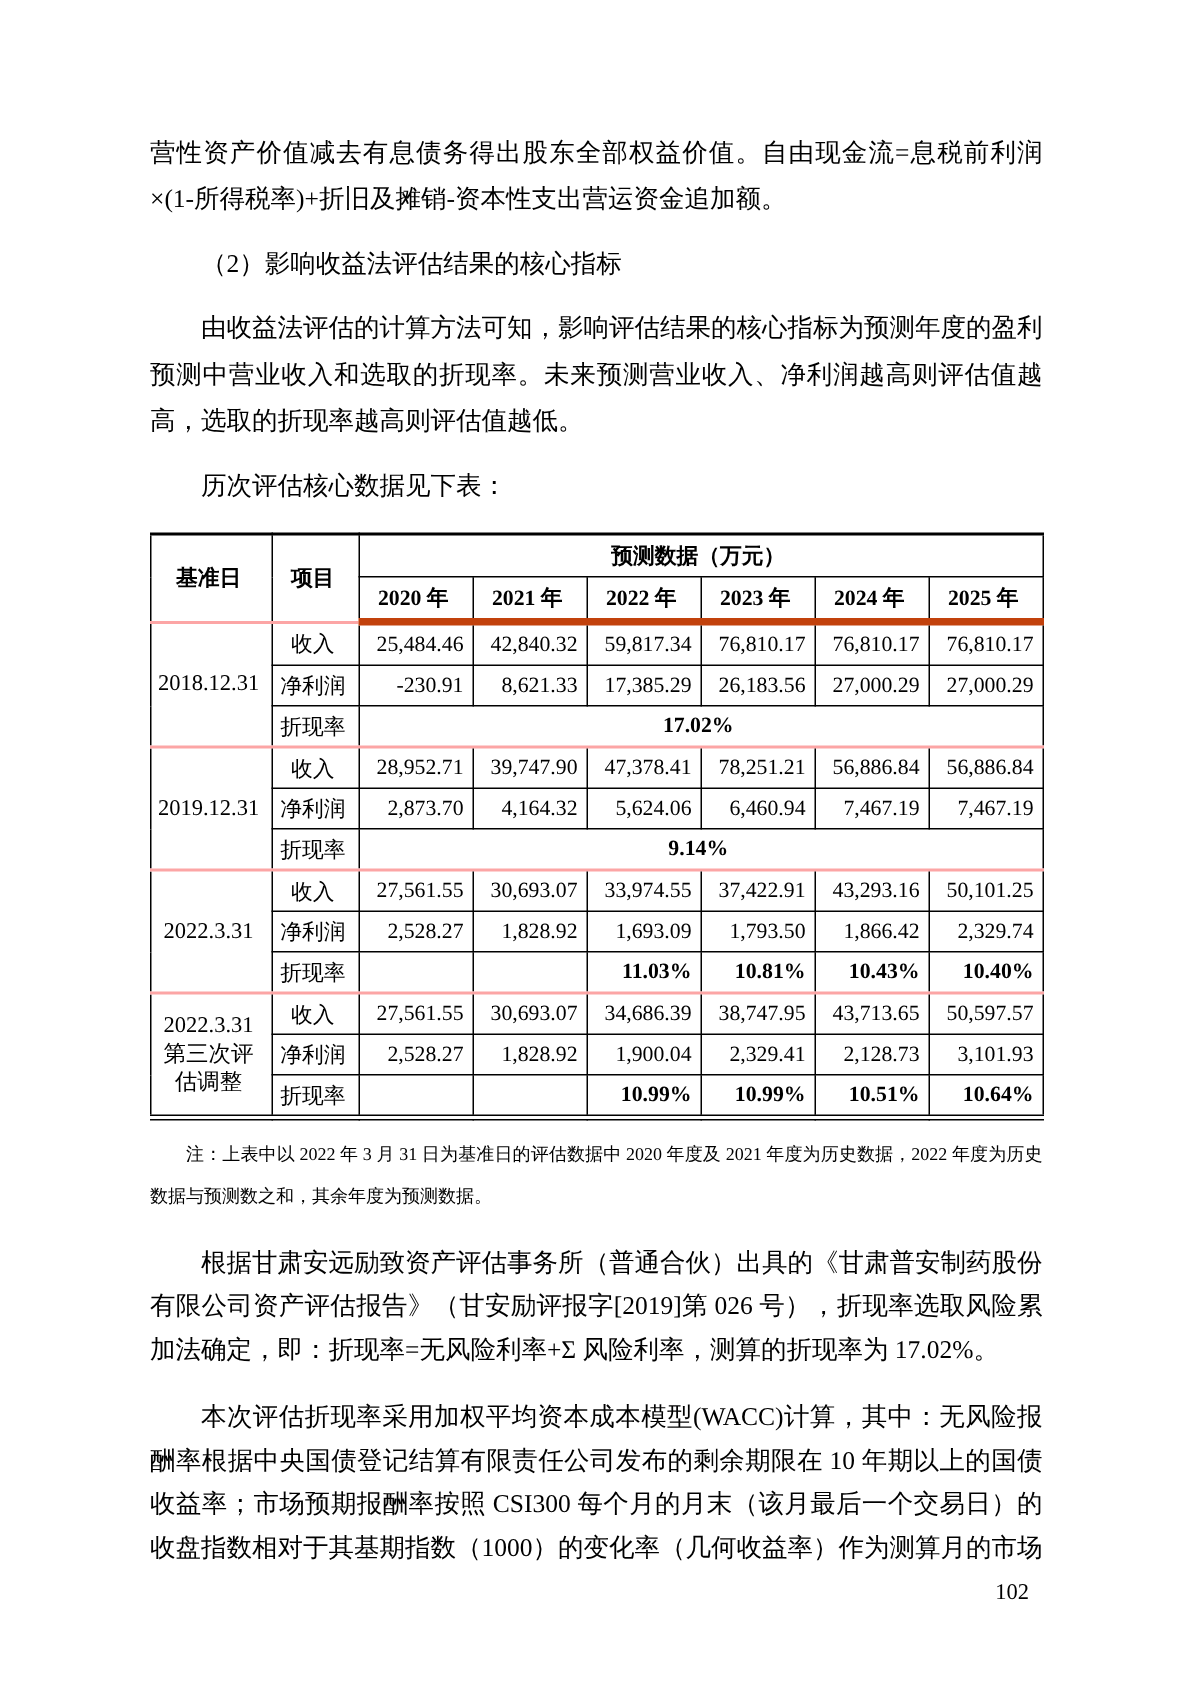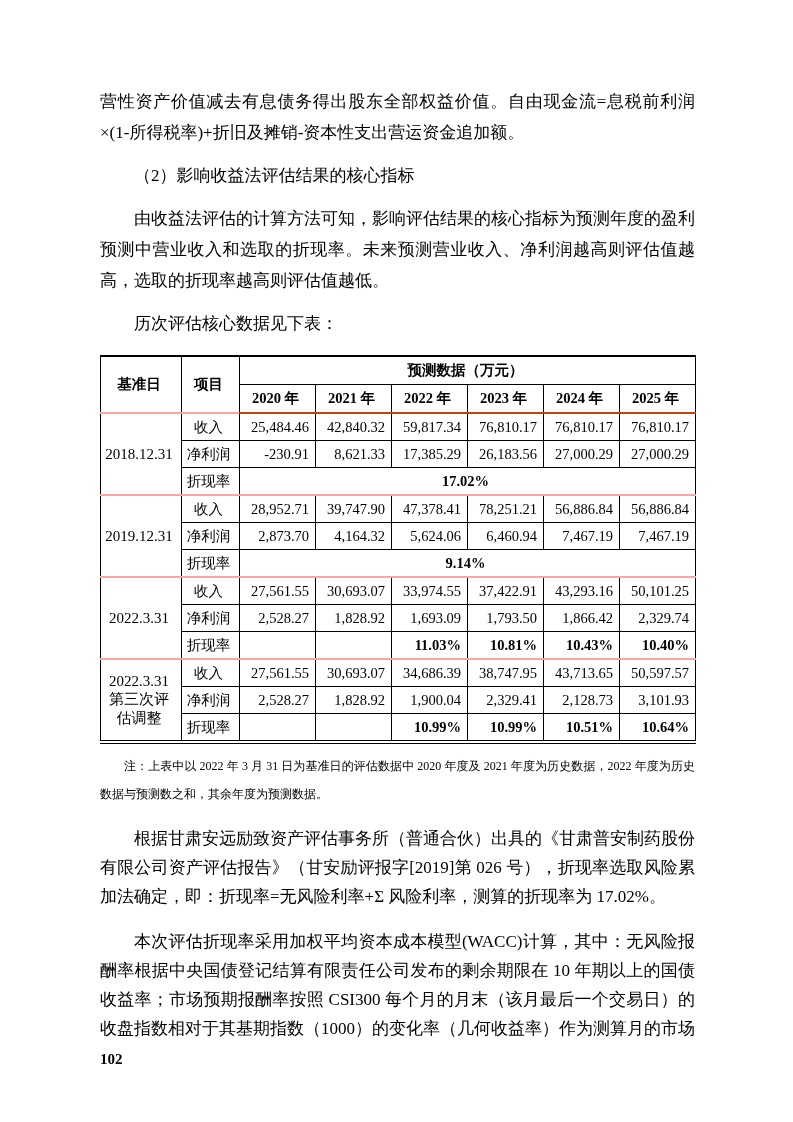--- a/index.html
+++ b/index.html
@@ -66,35 +66,35 @@
     padding: 1px 2px;
   }
   td.num { text-align: right; }
   td.rate { font-weight: bold; text-align: right; }
   td.rate-merged {
     font-weight: bold;
     text-align: center;
     padding: 1px 2px;
   }
   tr.group-start td { border-top: 2px solid #fca5a5; }
-  tr.years-row td { border-bottom: 2px solid #c2410c; text-align: center; }
+  tr.years-row td { border-bottom: 5px solid #c2410c; text-align: center; }
   .note {
     font-size: 12px;
     line-height: 28px;
     text-align: justify;
     margin: 8px 0 16px 0;
     text-indent: 2em;
   }
   .para.tight { line-height: 29px; }
   .h3 { margin-top: 6px; }
   .page-number {
     font-size: 15px;
-    font-weight: bold;
-    text-align: left;
-    margin: 8px 24px 0 0;
+    font-weight: normal;
+    text-align: right;
+    margin: 8px 9px 0 0;
   }
 </style>
 </head>
 <body>
 
 <div class="page">
 
   <p class="para">营性资产价值减去有息债务得出股东全部权益价值。自由现金流=息税前利润×(1-所得税率)+折旧及摊销-资本性支出营运资金追加额。</p>
 
   <p class="heading">（2）影响收益法评估结果的核心指标</p>

